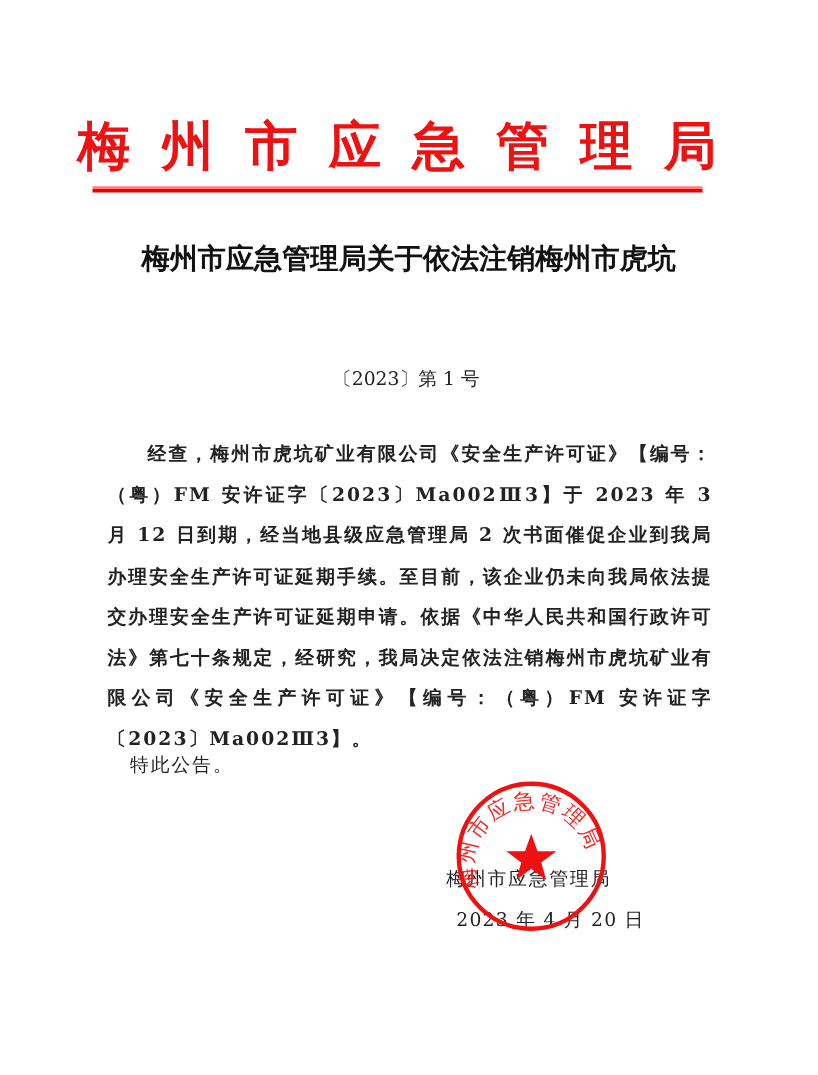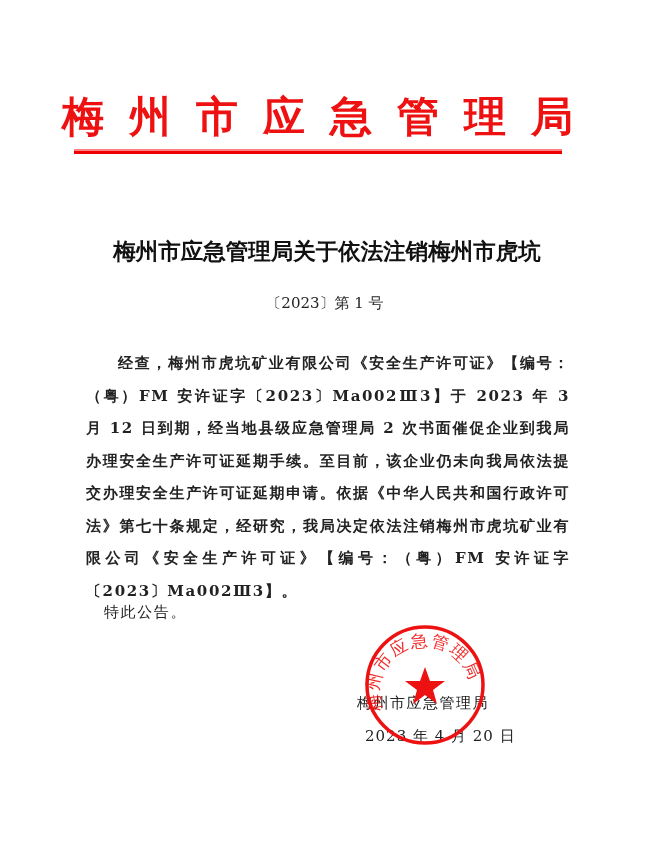--- a/index.html
+++ b/index.html
@@ -5,21 +5,21 @@
   html, body { margin: 0; padding: 0; background: #ffffff; }
   body { width: 654px; height: 860px; position: relative; overflow: hidden;
          font-family: "DejaVu Serif", "Liberation Serif", serif; color: #1a1a1a; }
   .masthead { position: absolute; left: 60px; top: 92px; width: 540px; text-align: center;
               font-family: "DejaVu Serif", serif; font-weight: bold; color: #ee1111;
               font-size: 42px; letter-spacing: 25px; line-height: 50px; white-space: nowrap; }
   .rule { position: absolute; left: 74px; top: 149px; width: 488px; height: 5px;
           background: linear-gradient(#ff8080 0, #ff8080 40%, #ee0000 40%, #ee0000 100%); }
   .title { position: absolute; left: 60px; top: 190px; width: 534px; text-align: center;
            font-family: "DejaVu Serif", serif; font-weight: bold; font-size: 22.5px;
-           line-height: 34px; color: #111; margin-top: 44px; }
+           line-height: 34px; color: #111; }
   .docno { position: absolute; left: 0; top: 294px; width: 650px; text-align: center;
            font-size: 15px; color: #222; }
   .body-text { position: absolute; left: 86px; top: 347px; width: 484px;
                font-size: 15px; line-height: 32.5px; color: #222; letter-spacing: 1.6px;
                text-align: justify; text-align-last: left; }
   .body-text p { margin: 0; text-indent: 32px; font-weight: bold; }
   .closing { position: absolute; left: 104px; top: 603px; font-size: 15px; color: #222; letter-spacing: 1.6px; }
   .sign-org { position: absolute; left: 357px; top: 694px; font-size: 15px; color: #222; letter-spacing: 1.5px; }
   .sign-date { position: absolute; left: 365px; top: 727px; font-size: 15px; color: #222; letter-spacing: 1px; text-align: right; }
   .seal { position: absolute; left: 363px; top: 623px; width: 124px; height: 124px; pointer-events: none; }

